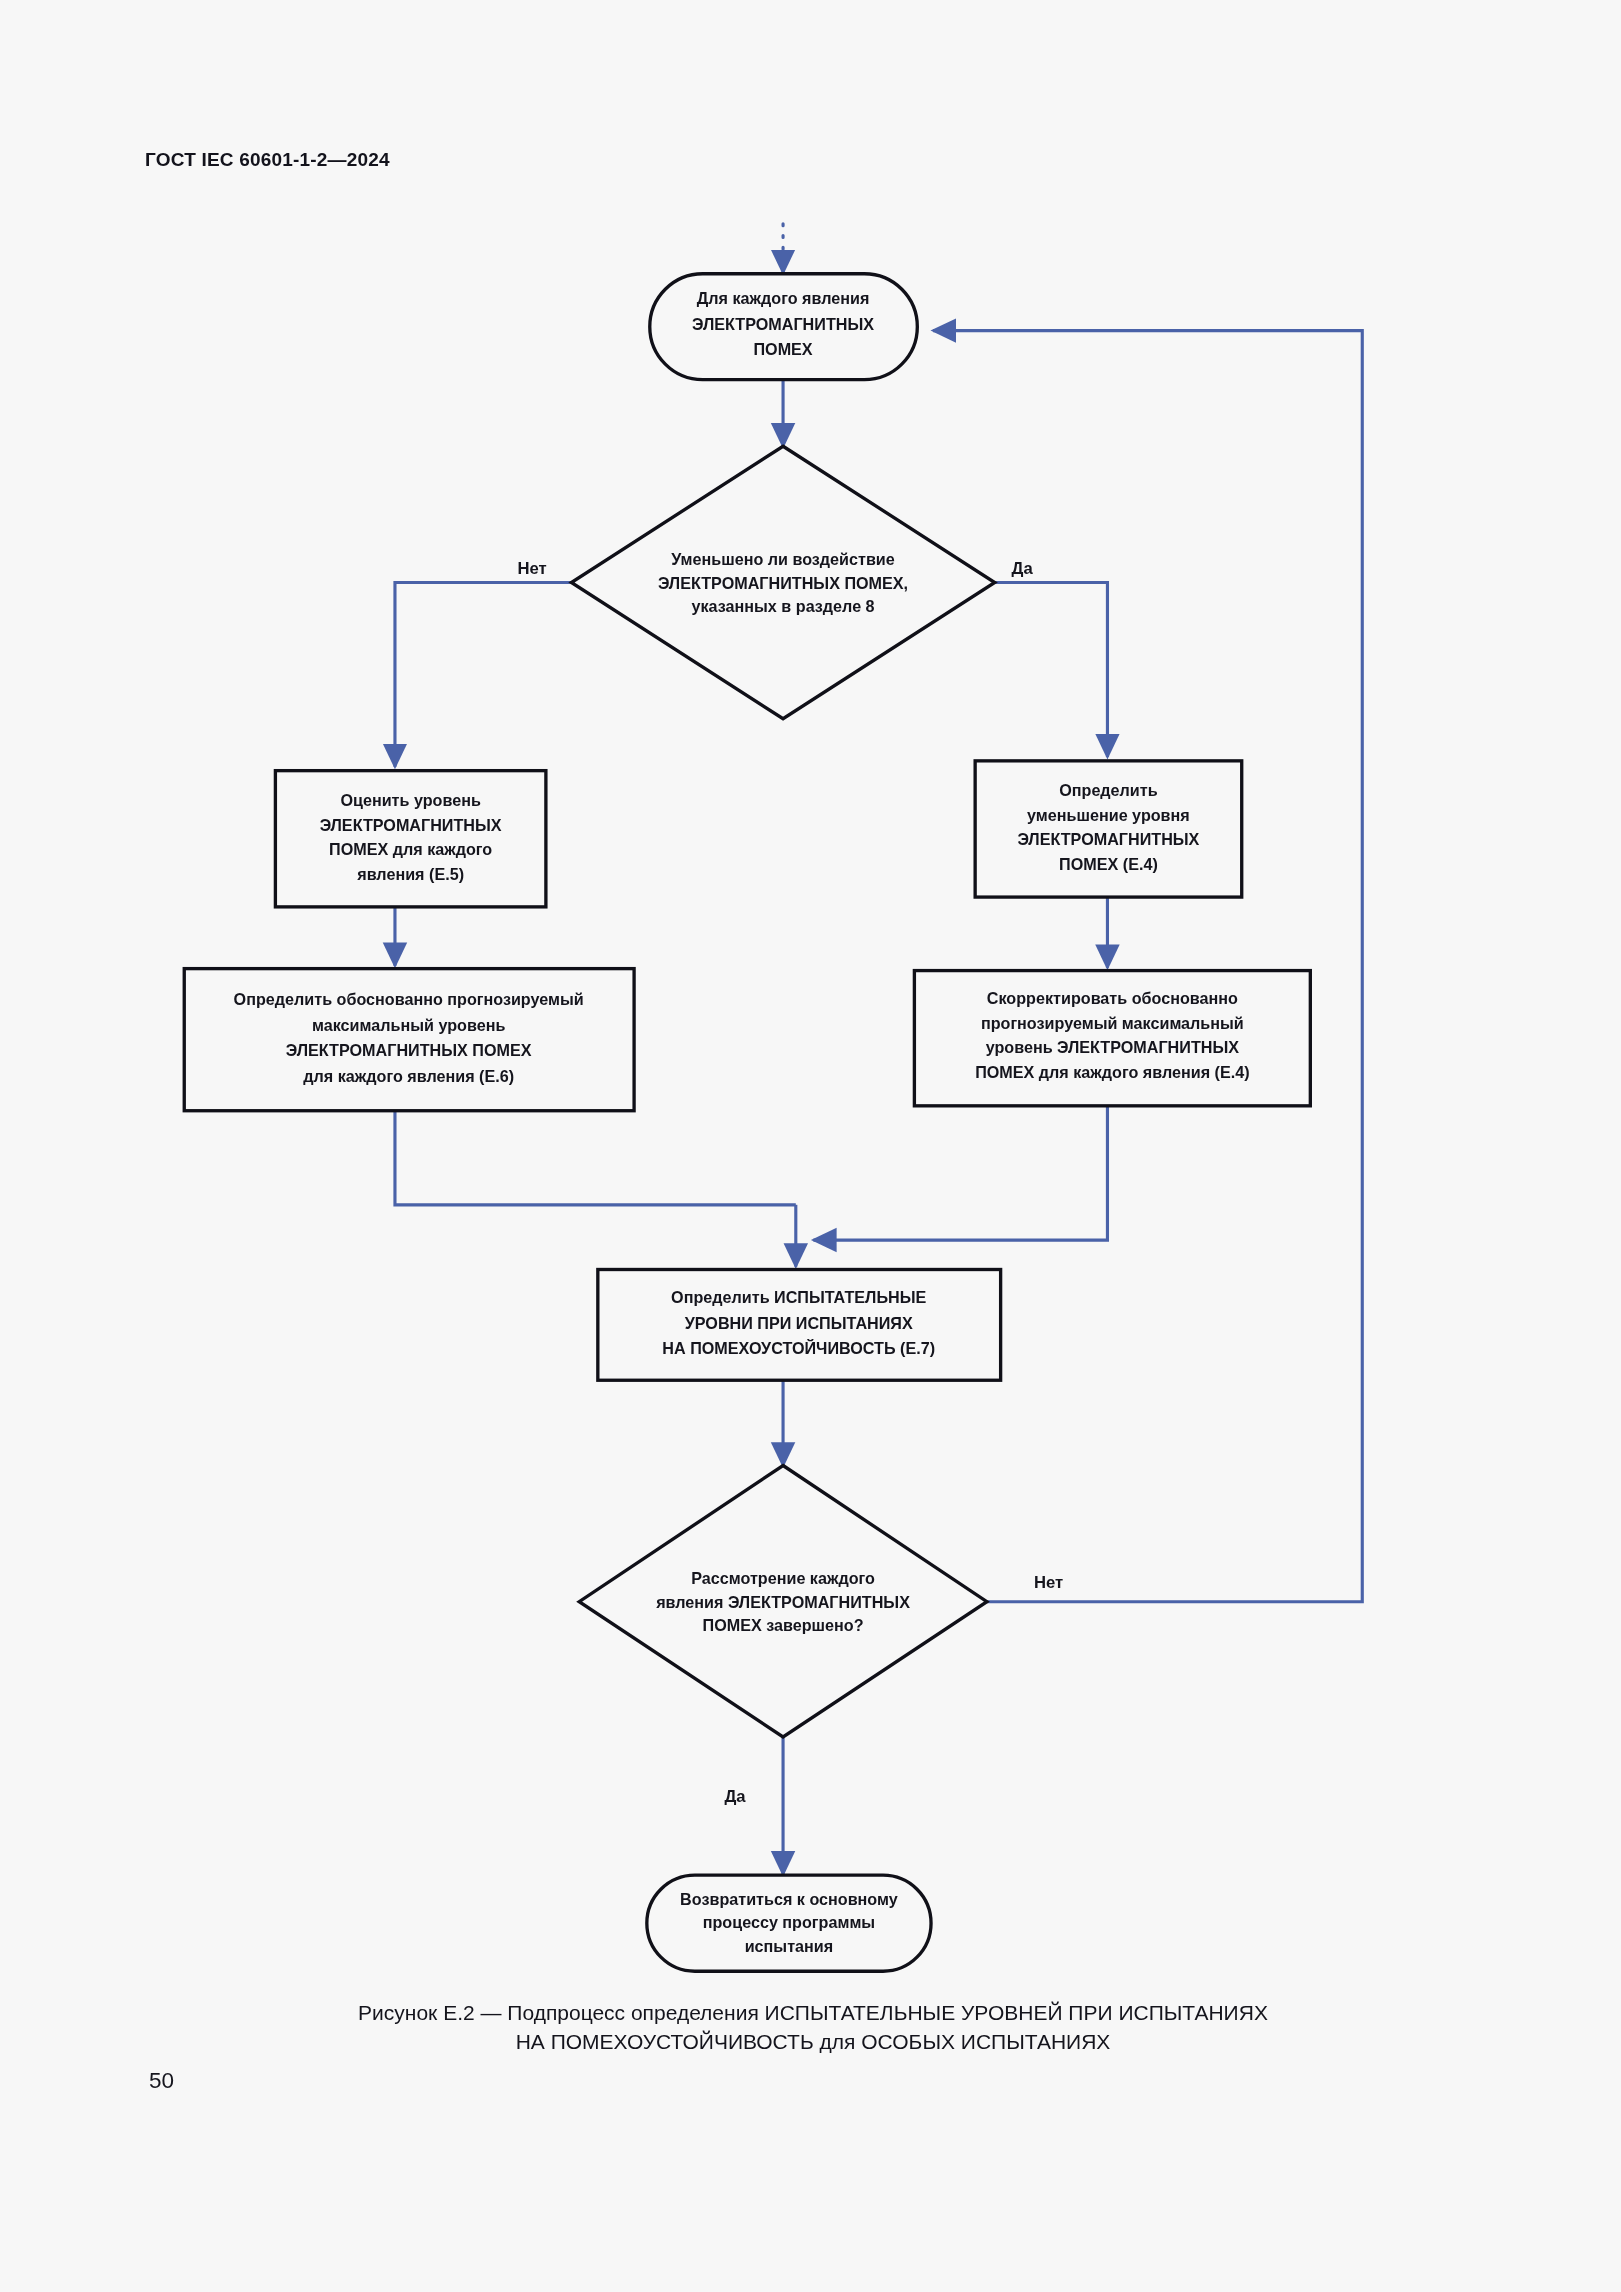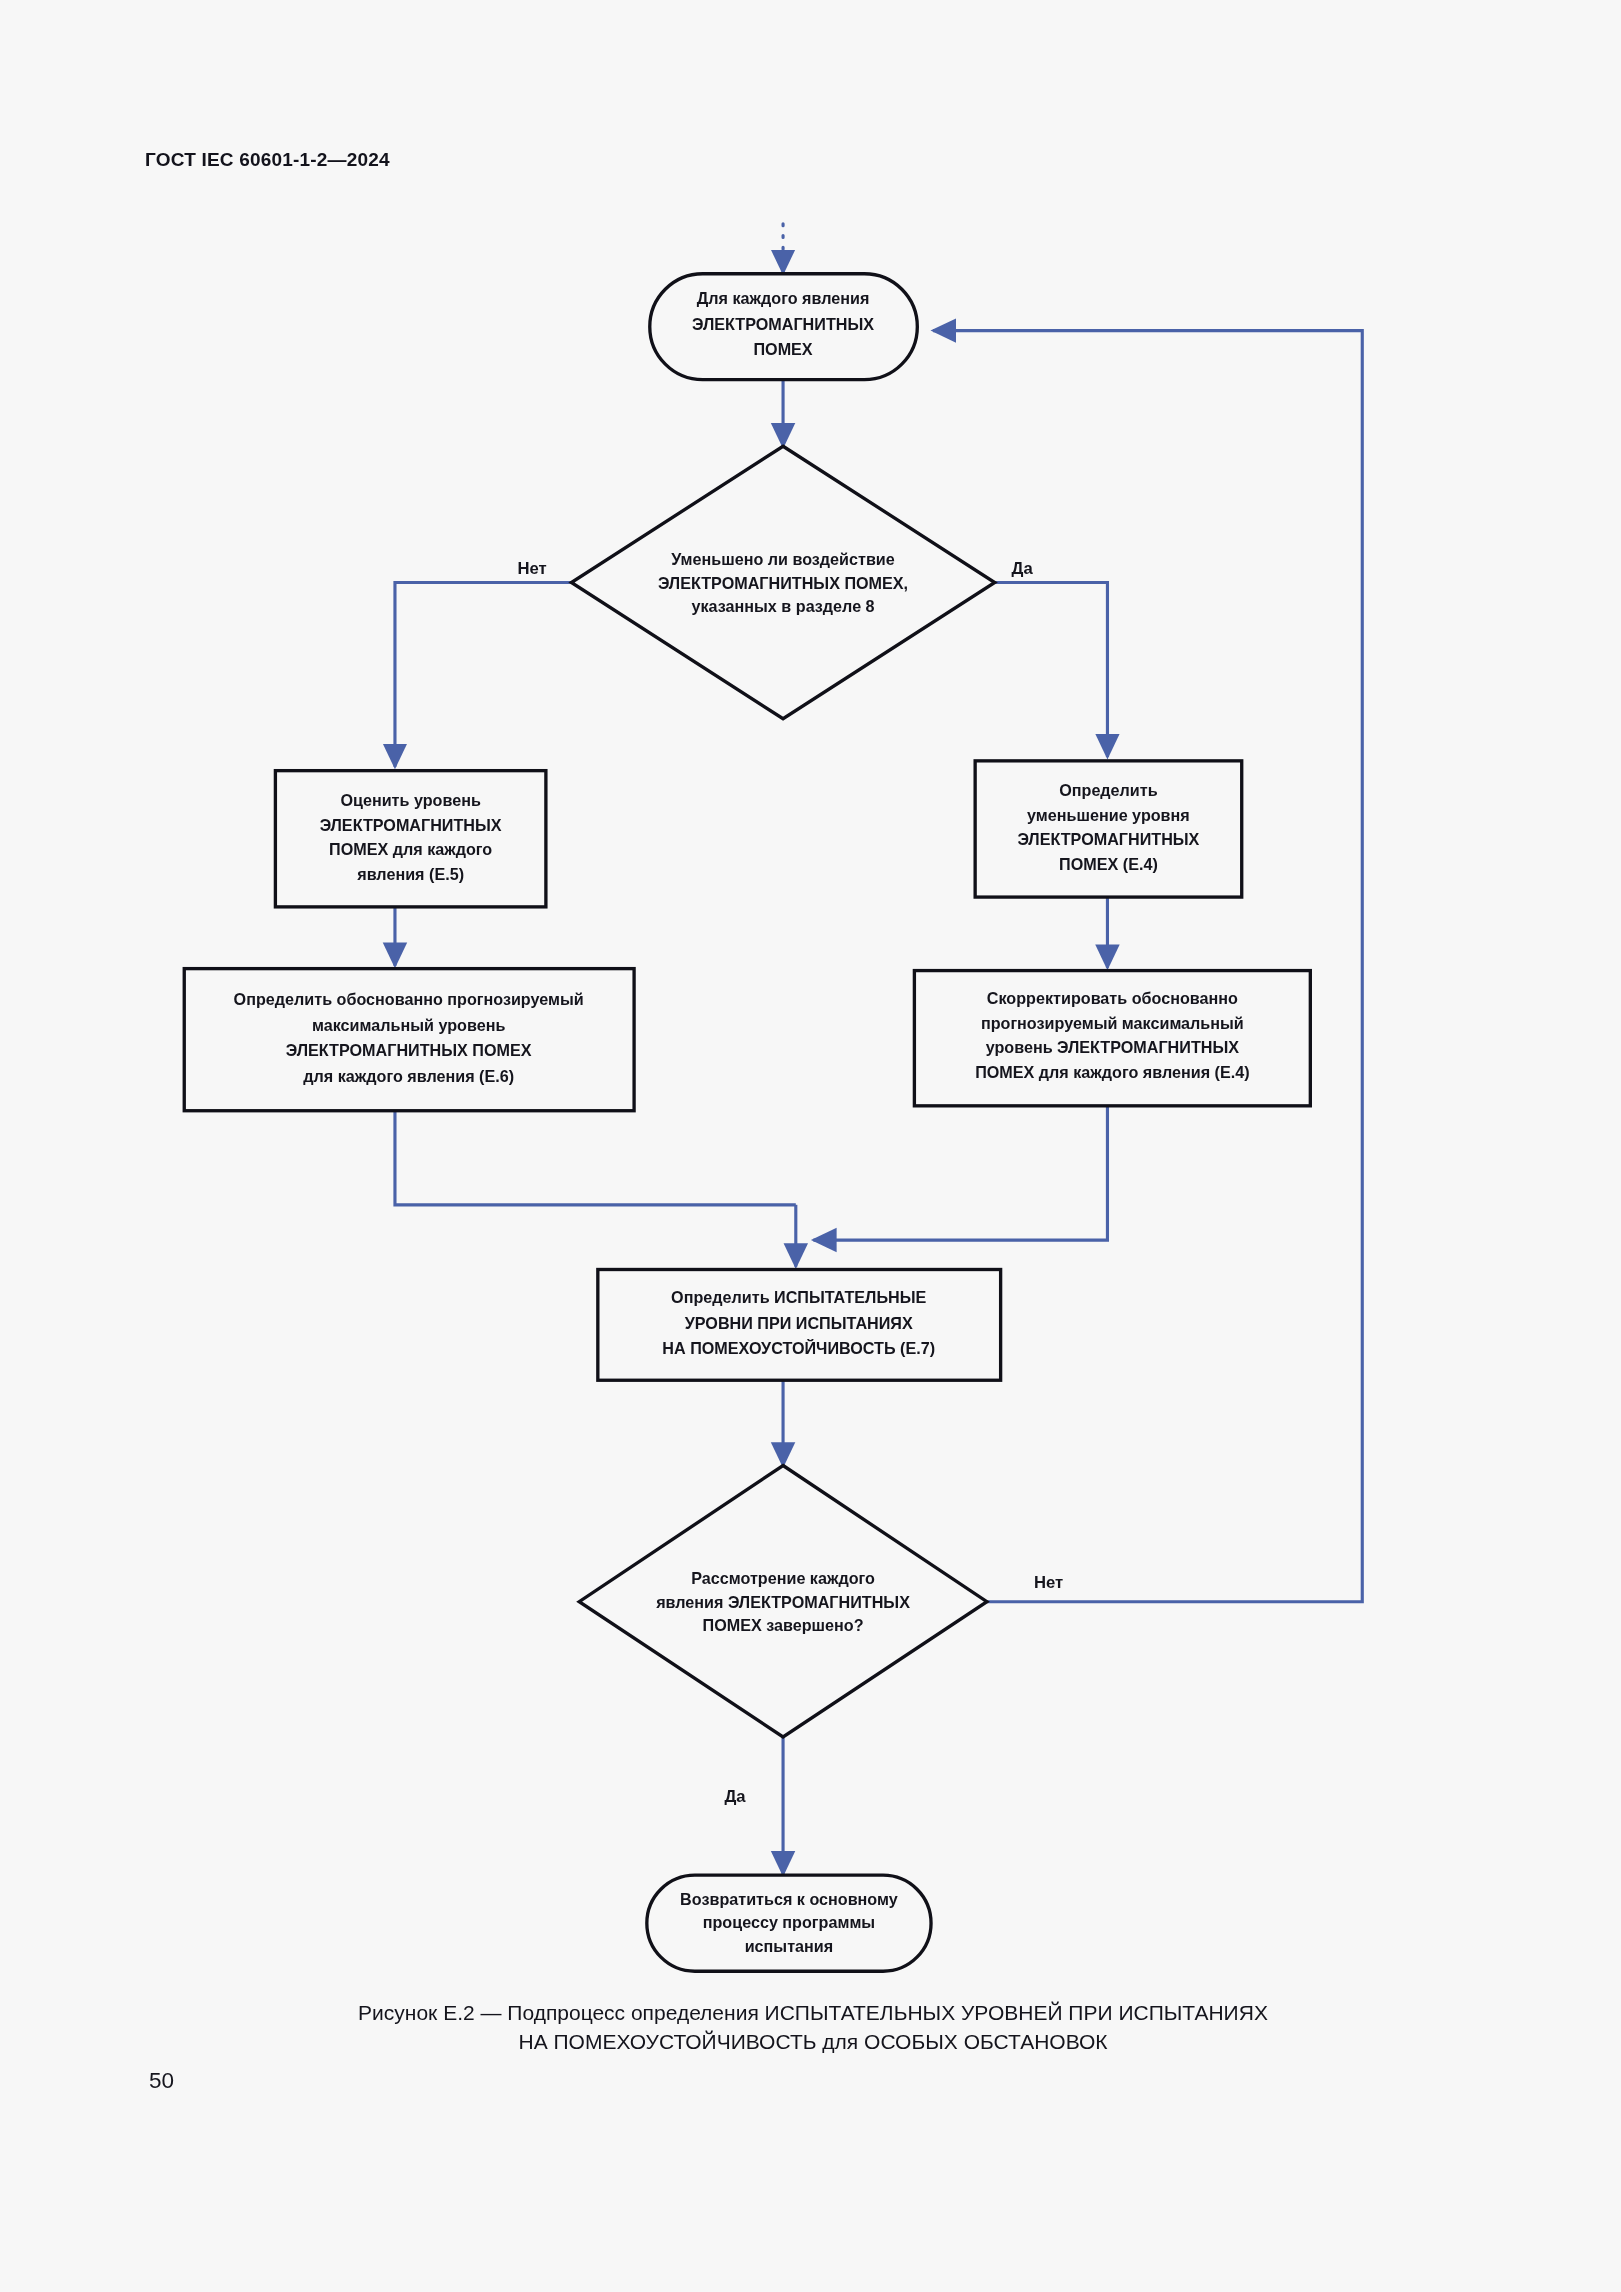--- a/index.html
+++ b/index.html
@@ -220,20 +220,20 @@
     <g>
       <rect class="shape-fill" x="660" y="1913" width="290" height="98" rx="49" ry="49"></rect>
       <text class="node-text" x="805" y="1939">Возвратиться к основному</text>
       <text class="node-text" x="805" y="1963">процессу программы</text>
       <text class="node-text" x="805" y="1987">испытания</text>
     </g>
 
   </svg>
 
   <div class="figure-caption">
-    <div>Рисунок Е.2 — Подпроцесс определения ИСПЫТАТЕЛЬНЫХ УРОВНЕЙ ПРИ ИСПЫТАНИЯХ</div>
-    <div>НА ПОМЕХОУСТОЙЧИВОСТЬ для ОСОБЫХ ОБСТАНОВОК</div>
+    <div>Рисунок Е.2 — Подпроцесс определения ИСПЫТАТЕЛЬНЫЕ УРОВНЕЙ ПРИ ИСПЫТАНИЯХ</div>
+    <div>НА ПОМЕХОУСТОЙЧИВОСТЬ для ОСОБЫХ ИСПЫТАНИЯХ</div>
   </div>
 
   <div class="page-number">50</div>
 
 </div>
 
 
 </body></html>

